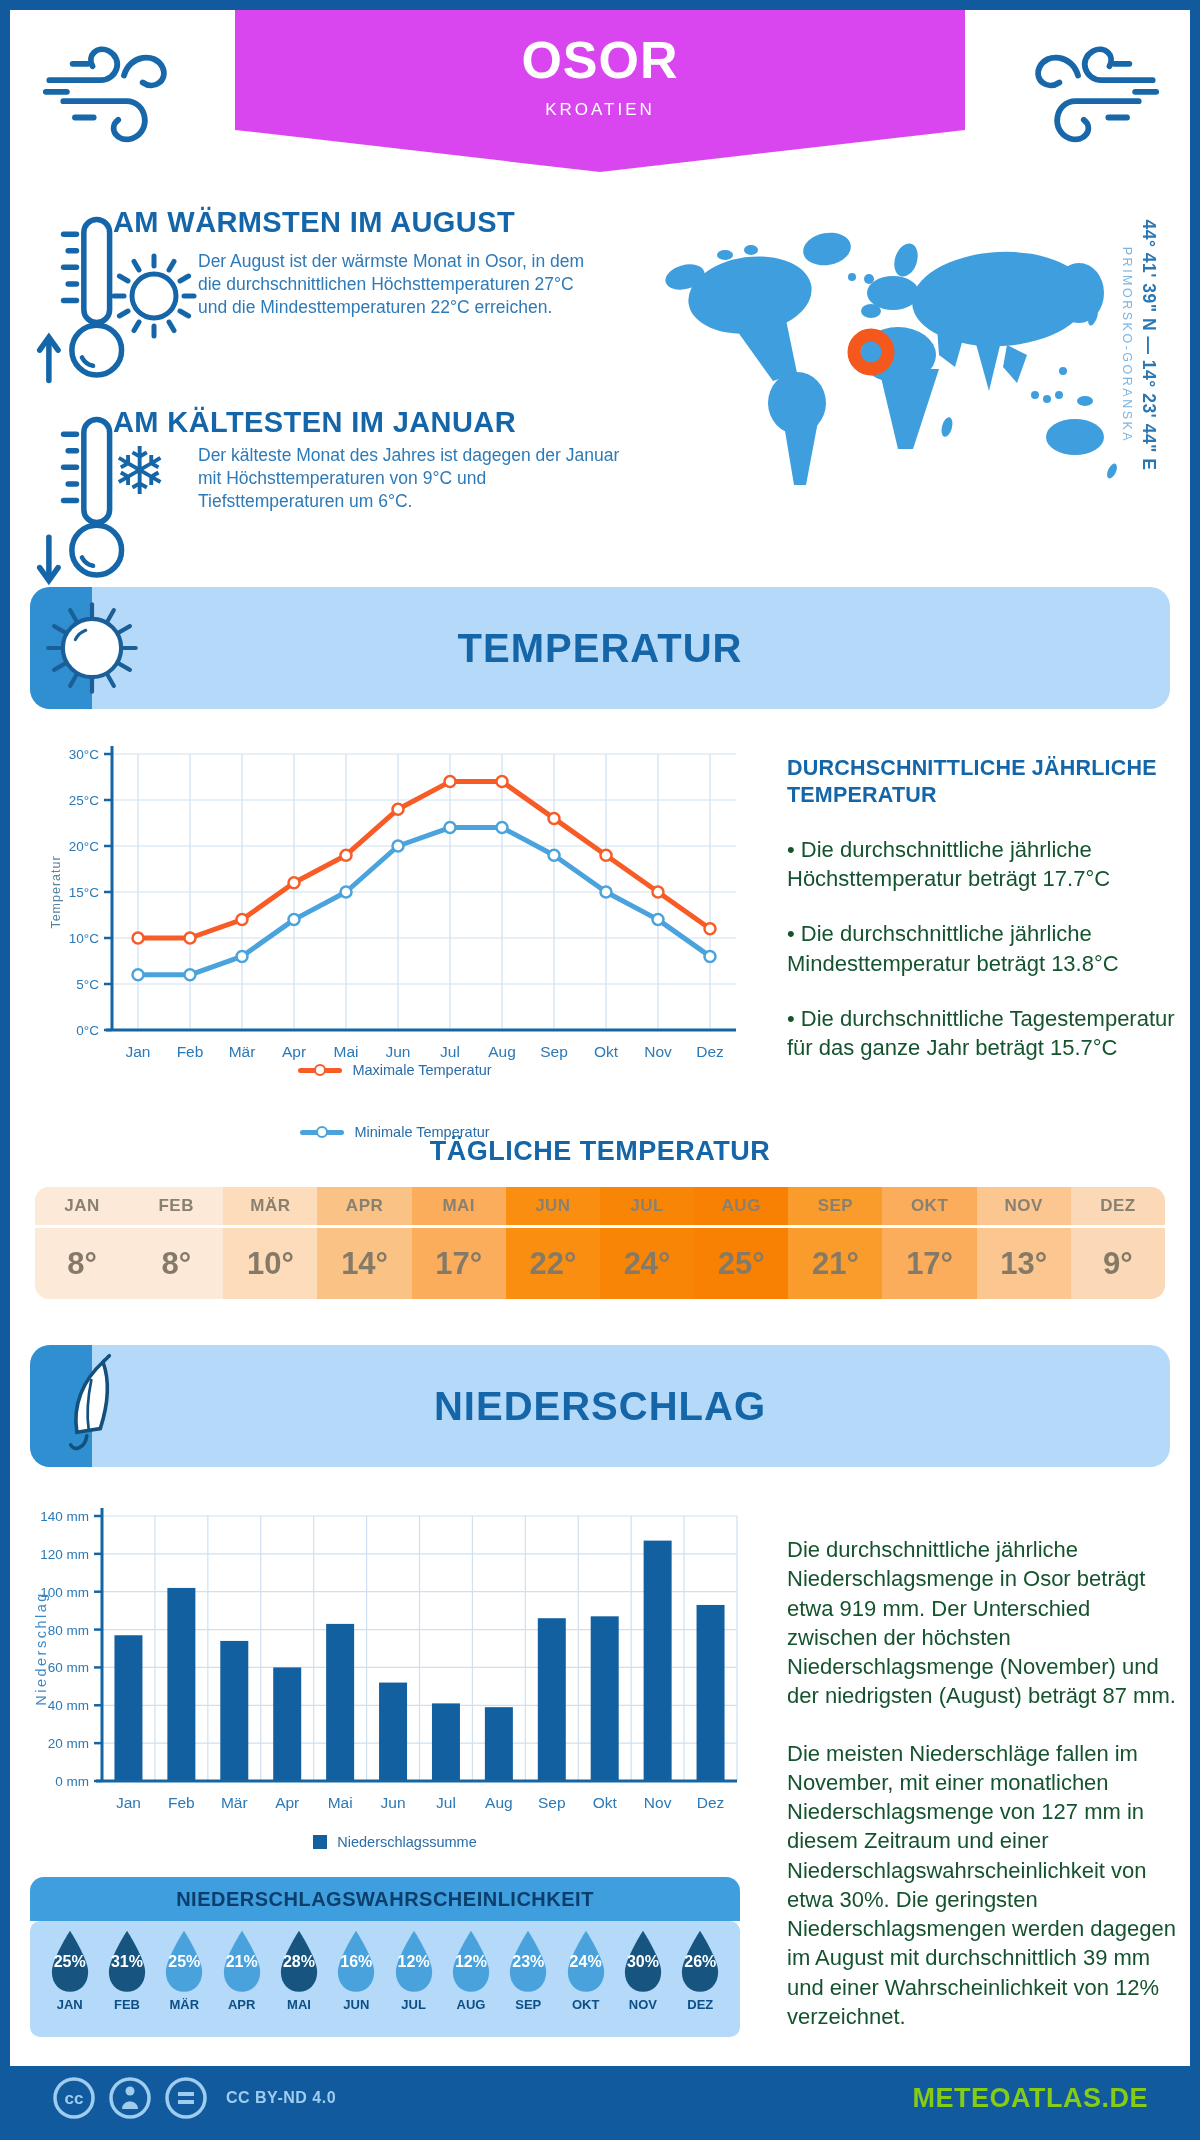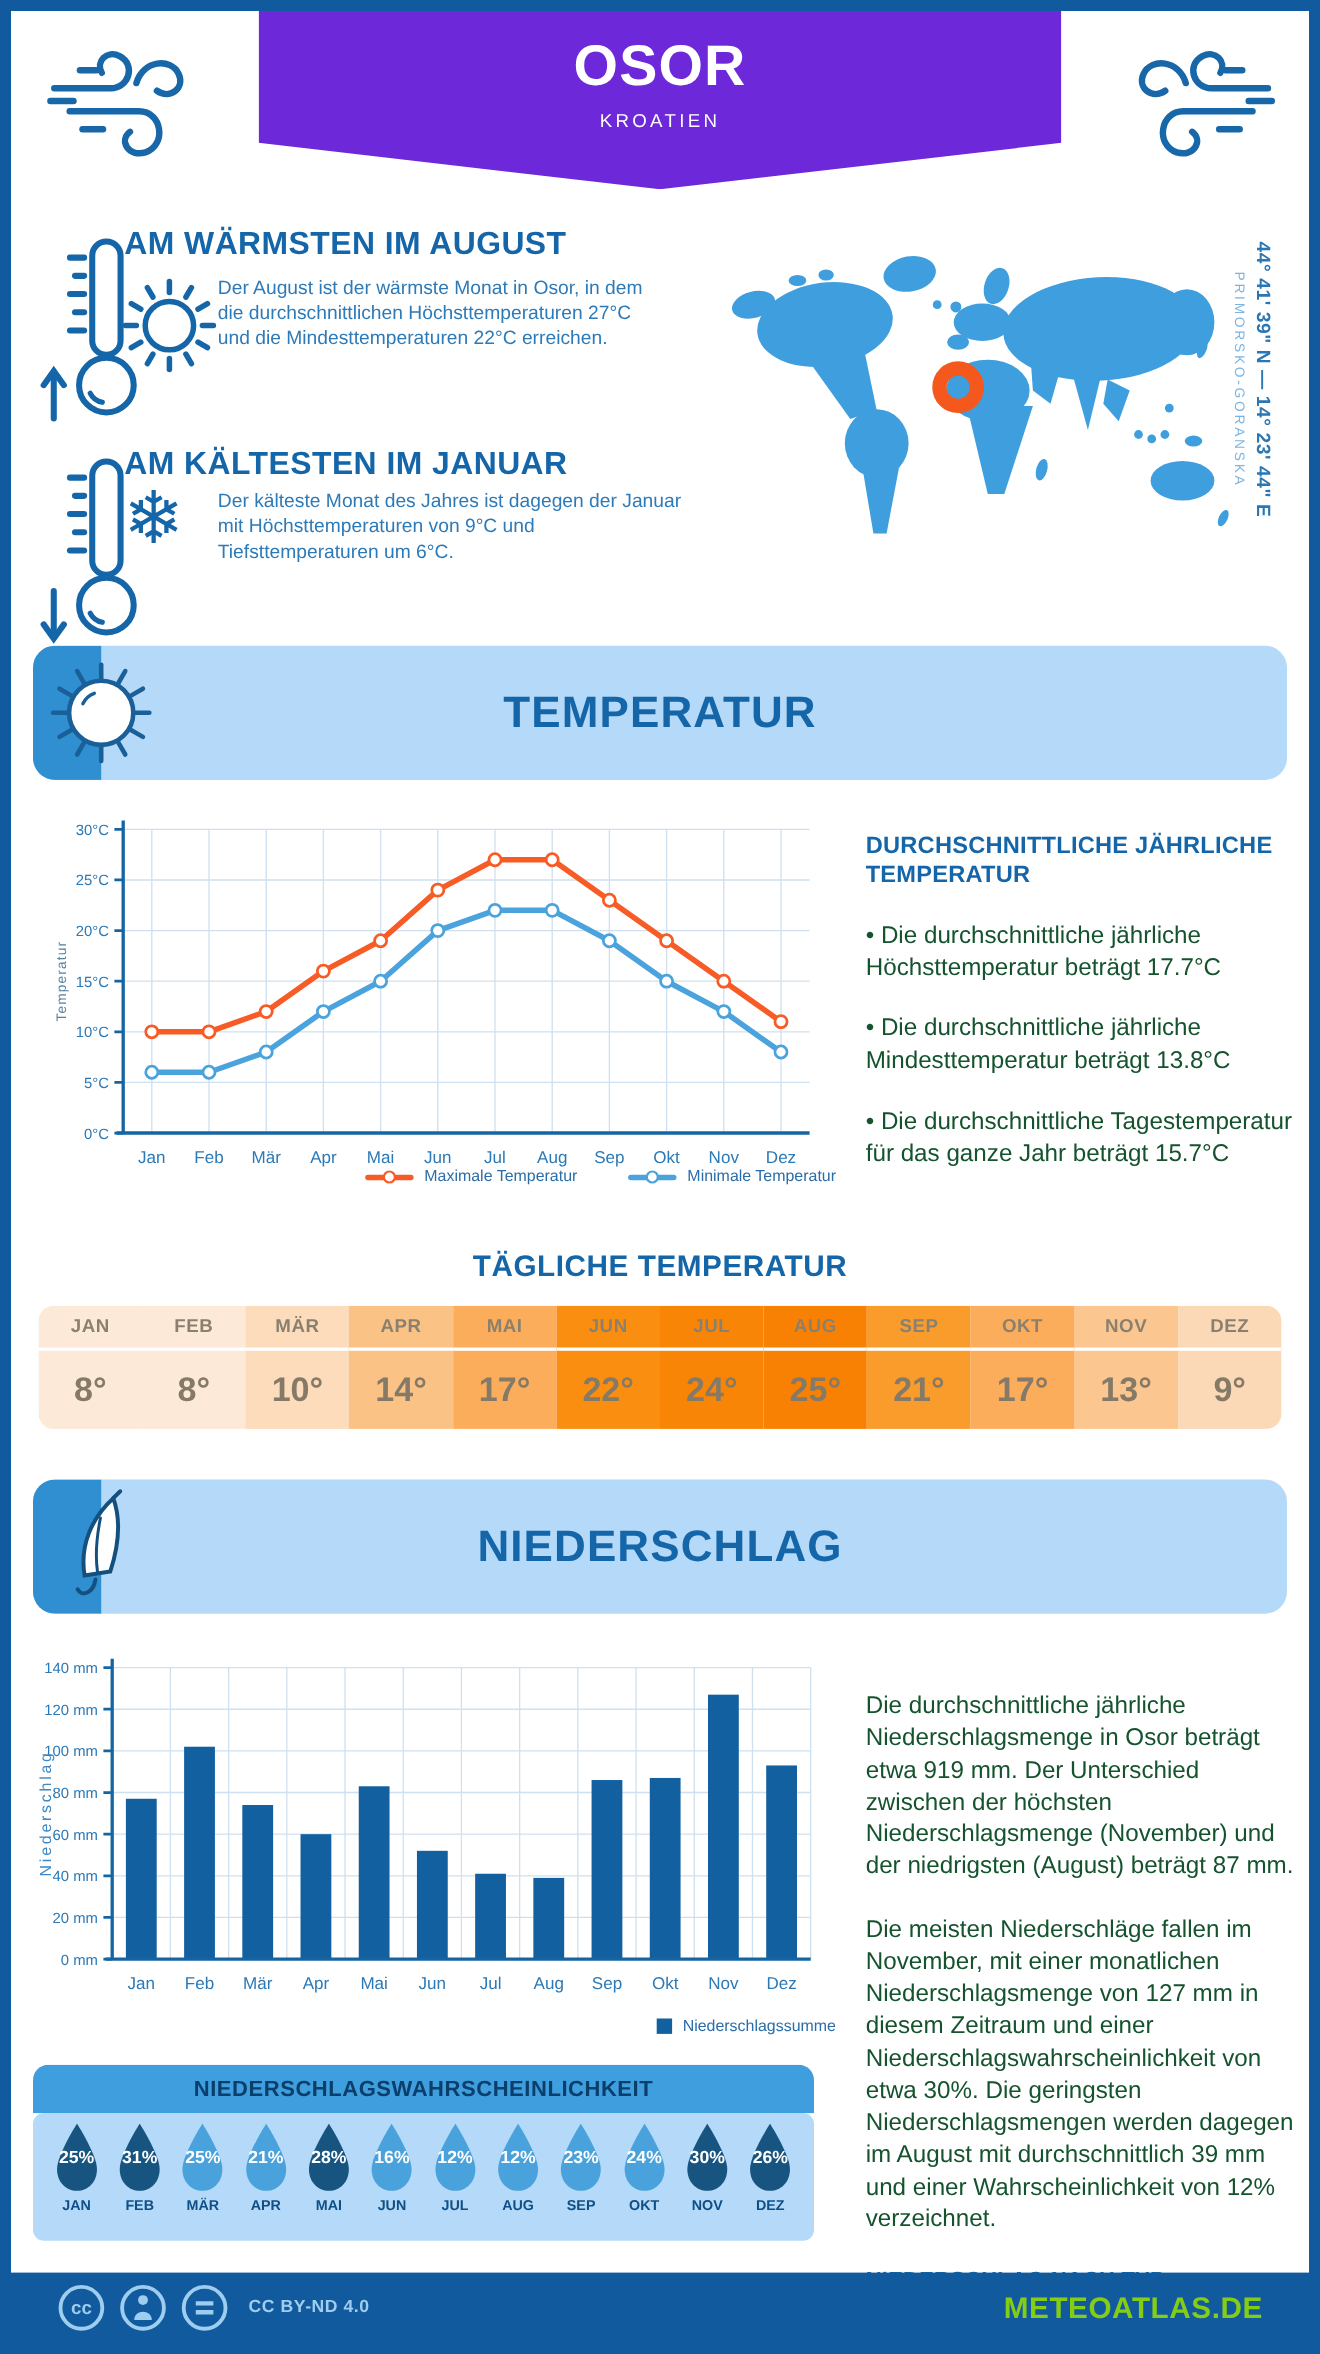--- a/index.html
+++ b/index.html
@@ -2,21 +2,21 @@
 <html><head>
 <meta charset="utf-8">
 <style>
   html,body{margin:0;padding:0;background:#e8eef4;}
   .page{position:relative;width:1200px;height:2140px;margin:0 auto;background:#ffffff;
         border:10px solid #115a9e;box-sizing:border-box;overflow:hidden;
         font-family:"Liberation Sans",sans-serif;}
   .abs{position:absolute;}
 
   
-  .banner{left:225px;top:0;width:730px;height:162px;background:#6d28d9;
+  .banner{left:225px;top:0;width:730px;height:162px;background:#d946ef;
           clip-path:polygon(0 0,100% 0,100% 74%,50% 100%,0 74%);
           display:flex;flex-direction:column;align-items:center;}
   .banner .t1{margin-top:20px;font-size:52px;font-weight:bold;color:#fff;letter-spacing:1px;}
   .banner .t2{margin-top:10px;font-size:17px;color:#fff;letter-spacing:3px;}
 
   
   .sec-head{font-size:29px;font-weight:bold;color:#1566a9;letter-spacing:.4px;white-space:nowrap;}
   .sec-text{font-size:17.5px;line-height:1.32;color:#2d7ab8;}
   .snow{font-size:66px;color:#1566a9;line-height:1;}
 
@@ -29,21 +29,21 @@
   
   .big-banner{width:1140px;height:122px;background:#b5d9f8;border-radius:20px;overflow:hidden;}
   .big-banner .strip{position:absolute;left:0;top:0;width:62px;height:100%;background:#2f8fd0;}
   .big-banner .cap{position:absolute;left:0;top:0;width:100%;height:100%;
        display:flex;align-items:center;justify-content:center;
        font-size:40px;font-weight:bold;color:#1566a9;letter-spacing:1px;}
   .big-banner svg{position:absolute;}
 
   
   svg text{font-family:"Liberation Sans",sans-serif;}
-  .legend{display:flex;align-items:center;justify-content:flex-end;gap:46px;}
+  .legend{display:flex;align-items:center;justify-content:space-between;gap:46px;flex-direction:column;}
   .legitem{display:flex;align-items:center;gap:10px;}
   .legline{display:inline-block;width:44px;height:5px;border-radius:3px;position:relative;}
   .legring{position:absolute;left:50%;top:50%;transform:translate(-50%,-50%);
            width:8px;height:8px;background:#fff;border:2.5px solid;border-radius:50%;}
   .legsq{display:inline-block;width:14px;height:14px;background:#1360a0;}
   .leglabel{font-size:14.5px;color:#2a6da8;}
 
   
   .col-head{font-size:21.5px;font-weight:bold;color:#1566a9;line-height:1.25;letter-spacing:.2px;}
   .col-text{font-size:22px;line-height:1.33;color:#14532d;}

